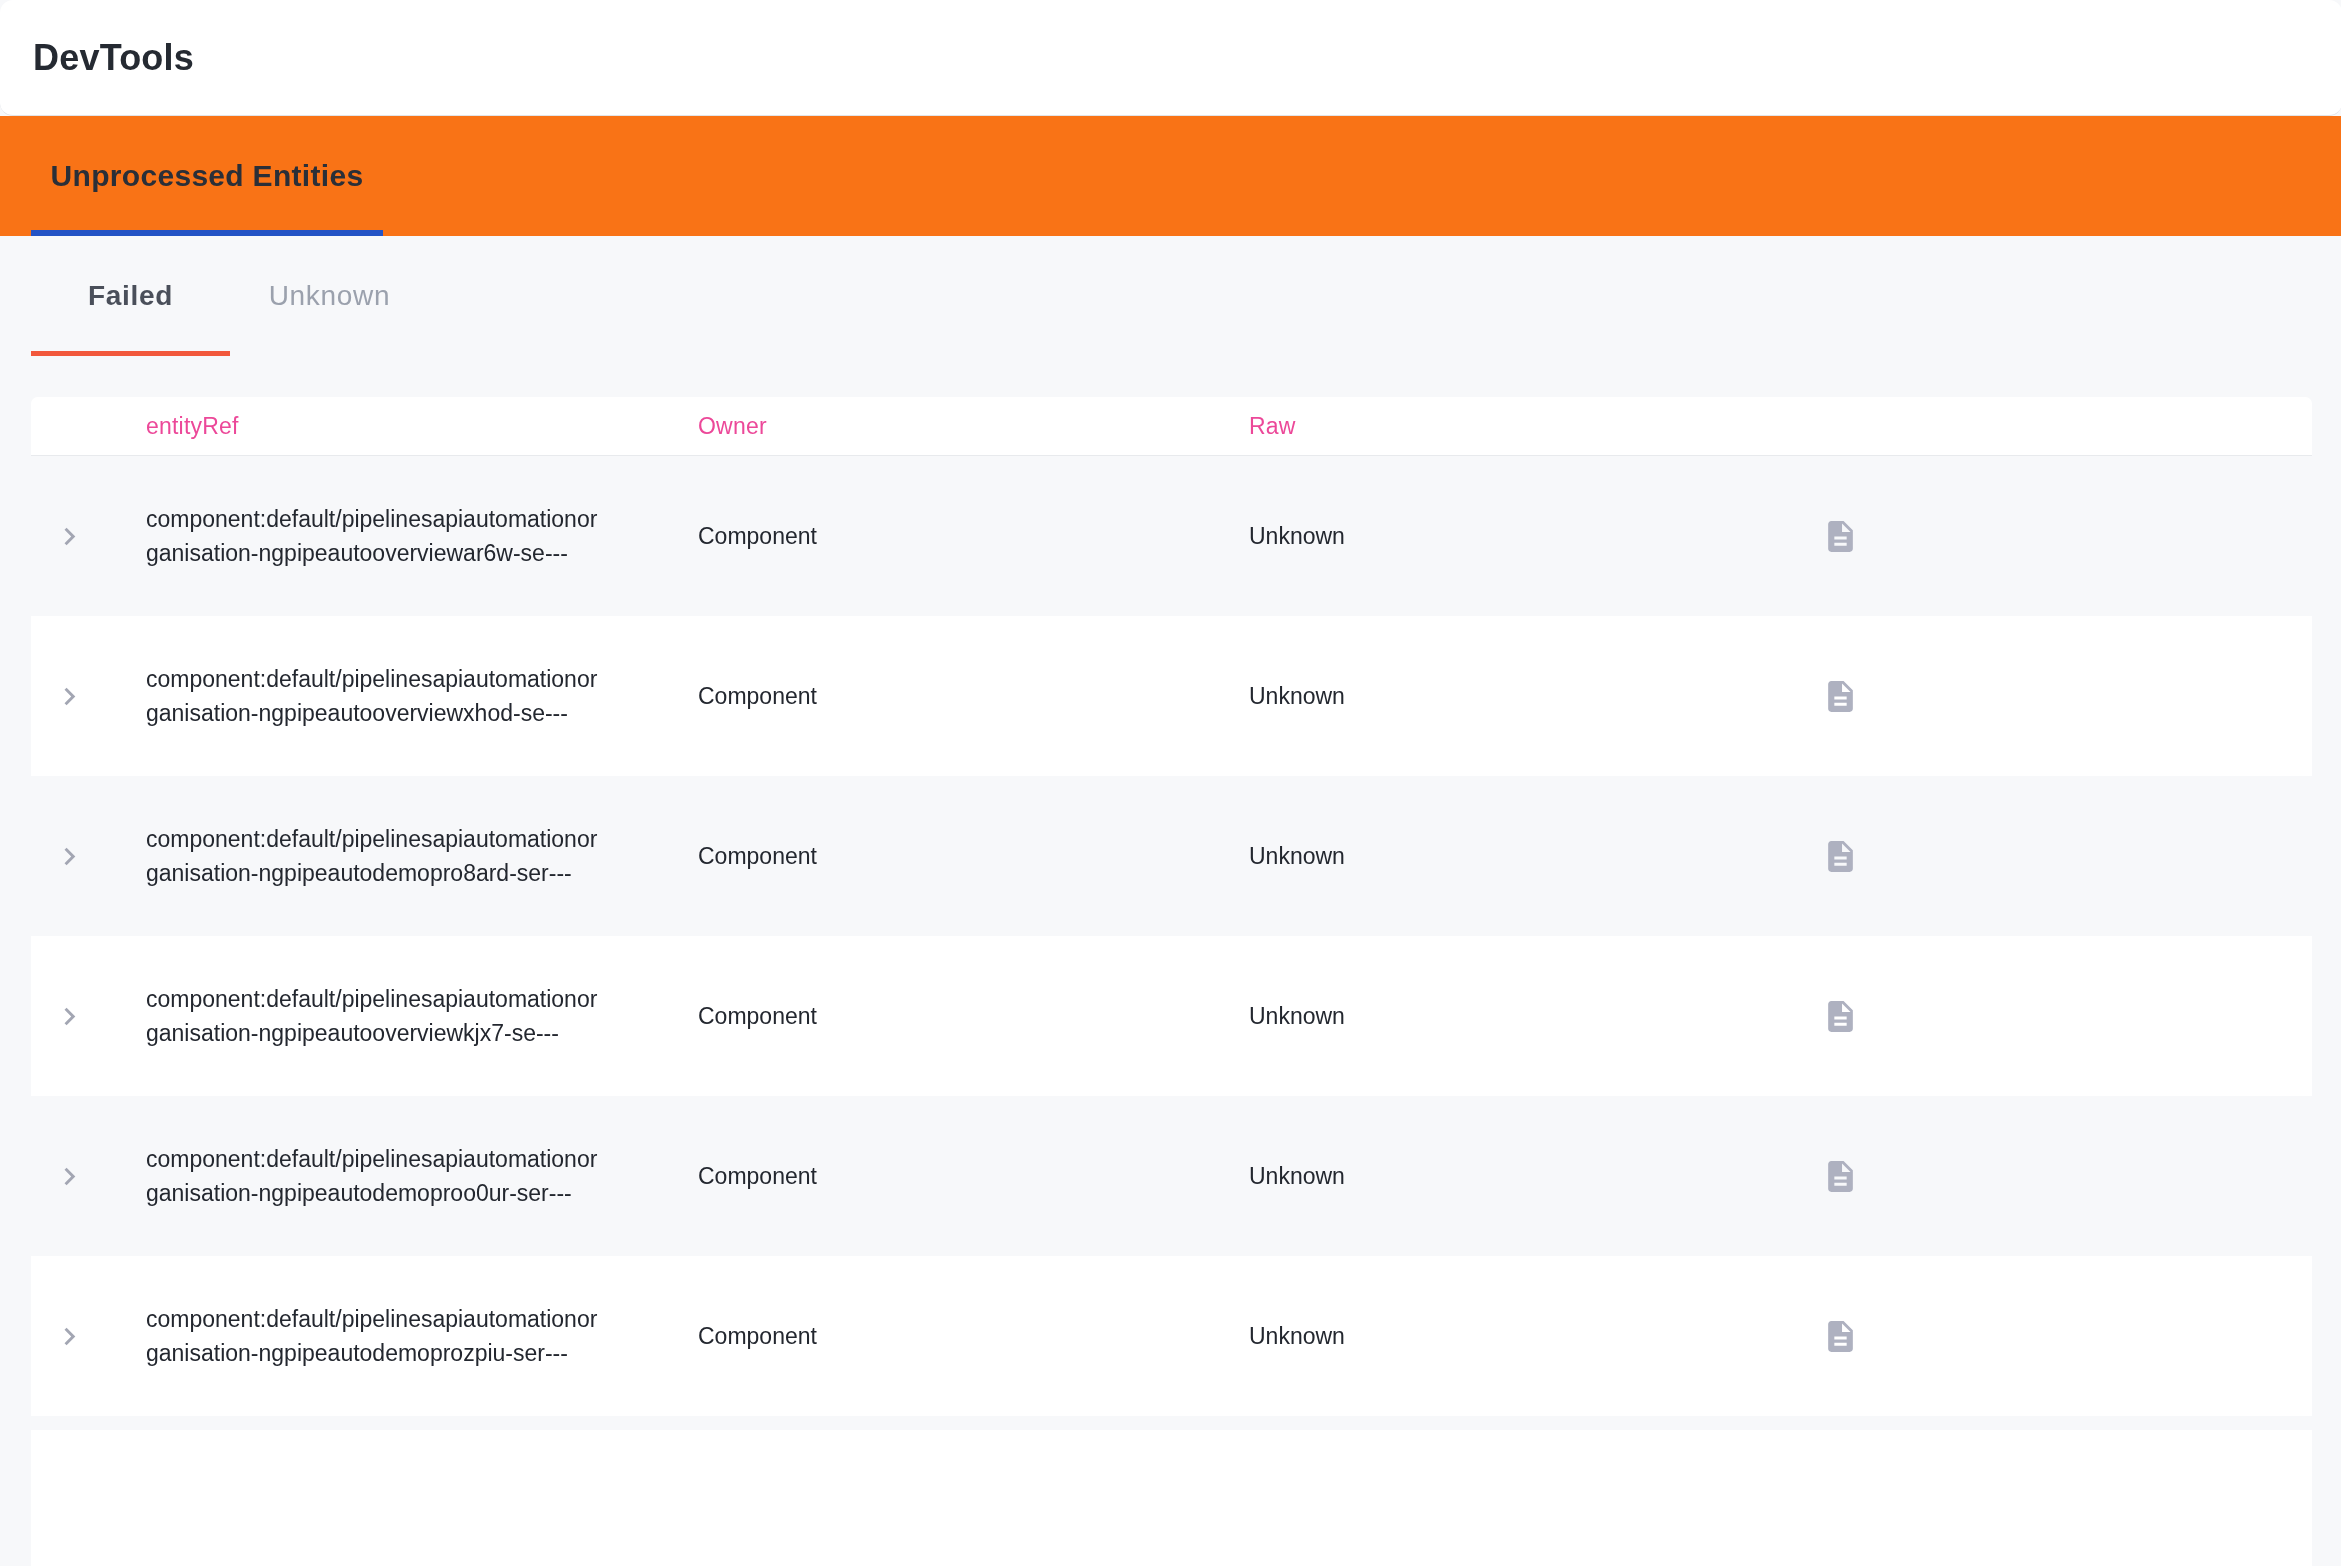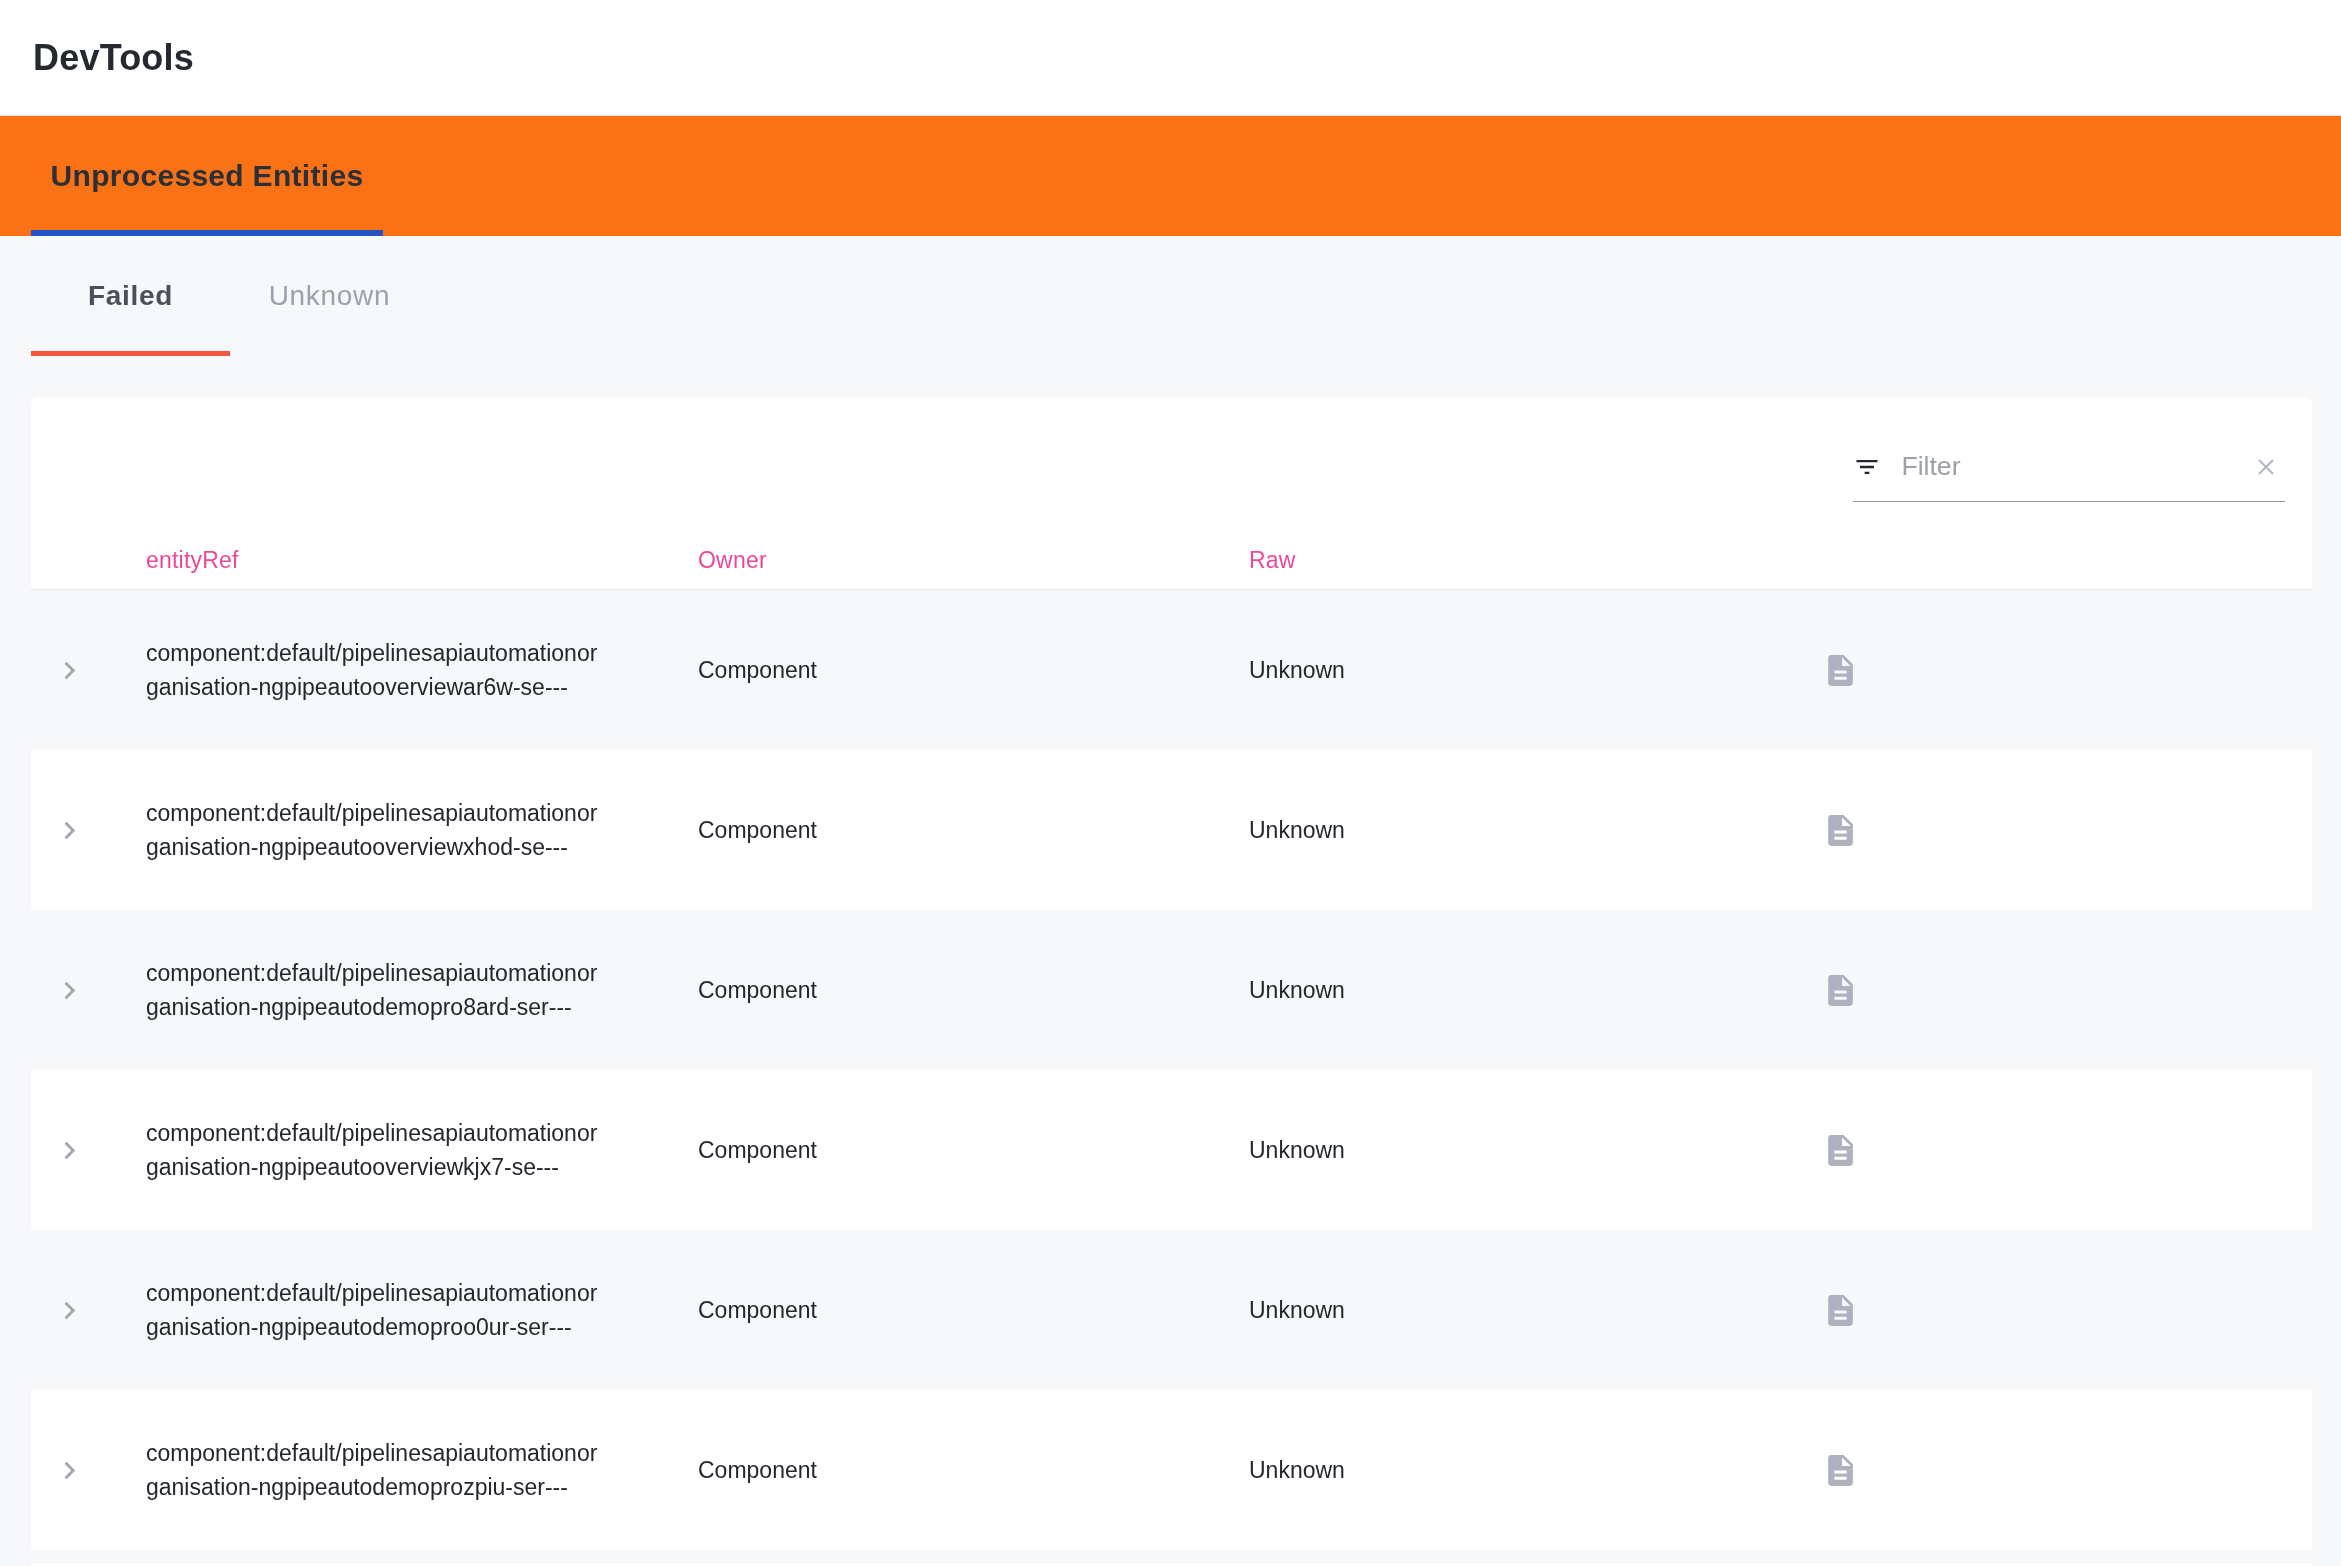--- a/index.html
+++ b/index.html
@@ -11,20 +11,21 @@
   }
 
   
   .app-header {
     height: 116px;
     background: #ffffff;
     border-bottom: 1.7px solid #e2e4e8;
     display: flex;
     align-items: center;
     padding-left: 33px;
+    border-radius: 13px;
   }
   .app-title {
     font-size: 36px;
     font-weight: 700;
     color: #252a32;
     letter-spacing: 0.2px;
   }
 
   
   .primary-tabbar {
@@ -219,33 +220,20 @@
   </div>
   <div class="status-tab inactive">
     <span class="label">Unknown</span>
   </div>
 </nav>
 
 <div class="tab-gap"></div>
 
 <section class="entities-card">
 
-  <div class="filter-bar">
-    <div class="filter-input-wrap">
-      <svg class="lead-icon" viewBox="0 0 24 24" fill="currentColor" aria-hidden="true">
-        <path d="M10 18h4v-2h-4v2zM3 6v2h18V6H3zm3 7h12v-2H6v2z"></path>
-      </svg>
-      <input type="text" value="" placeholder="Filter" style="">
-      <button class="clear-btn">
-        <svg viewBox="0 0 24 24" fill="none" stroke="currentColor" stroke-width="1.8" aria-hidden="true">
-          <path d="M6 6 L18 18 M18 6 L6 18"></path>
-        </svg>
-      </button>
-    </div>
-  </div>
 
   <div class="table-header grid-row">
     <div></div>
     <div class="col-label">entityRef</div>
     <div class="col-label">Owner</div>
     <div class="col-label">Raw</div>
   </div>
 
   <div id="rows">
   <div class="table-row grid-row striped">

